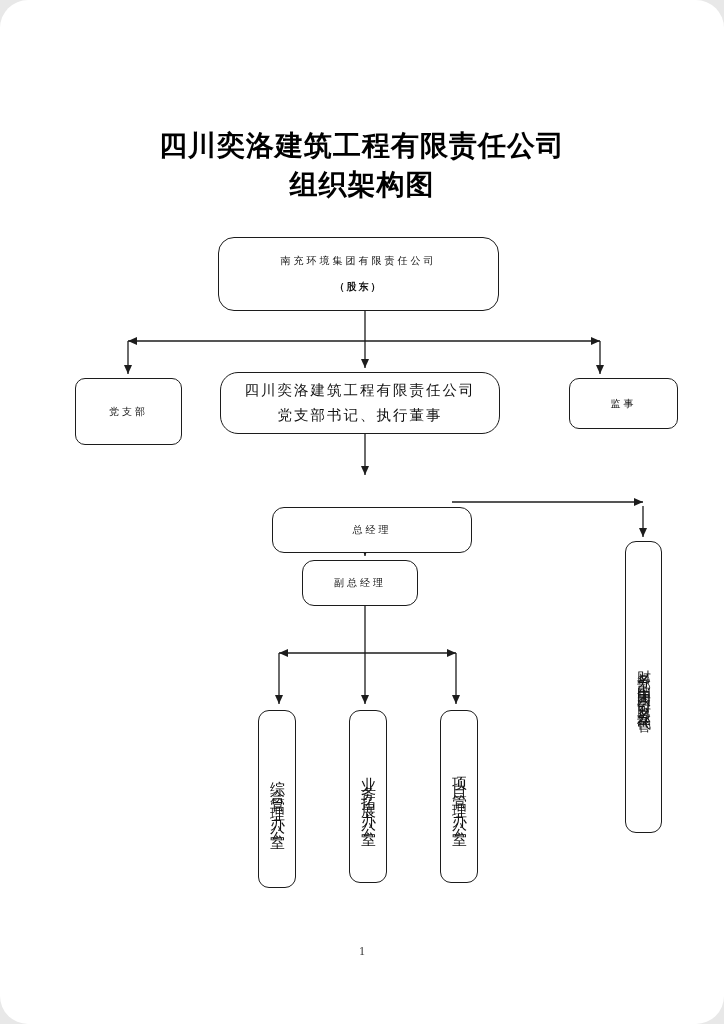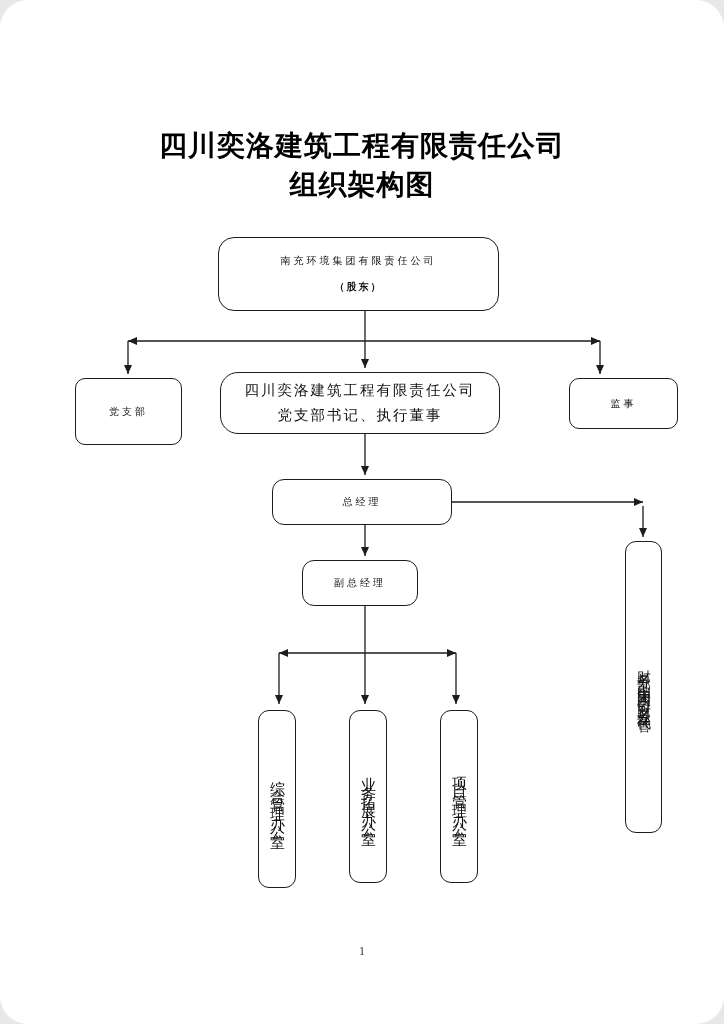--- a/index.html
+++ b/index.html
@@ -46,21 +46,21 @@
     letter-spacing: 3px;
   }
   .node .sub {
     letter-spacing: 2px;
     font-weight: bold;
   }
   .node-shareholder { left: 218px; top: 237px; width: 281px; height: 74px; border-radius: 16px; }
   .node-party       { left: 75px;  top: 378px; width: 107px; height: 67px; border-radius: 10px; }
   .node-executive   { left: 220px; top: 372px; width: 280px; height: 62px; border-radius: 18px; font-size: 14.5px; line-height: 25px; letter-spacing: 2px; }
   .node-supervisor  { left: 569px; top: 378px; width: 109px; height: 51px; border-radius: 10px; }
-  .node-gm          { left: 272px; top: 479px; width: 180px; height: 46px; border-radius: 12px; }
+  .node-gm          { left: 272px; top: 507px; width: 200px; height: 46px; border-radius: 12px; }
   .node-dgm         { left: 302px; top: 560px; width: 116px; height: 46px; border-radius: 12px; }
   .vnode {
     position: absolute;
     box-sizing: border-box;
     border: 1.4px solid #1c1c1c;
     background: #ffffff;
     display: flex;
     align-items: center;
     justify-content: center;
     border-radius: 11px;

